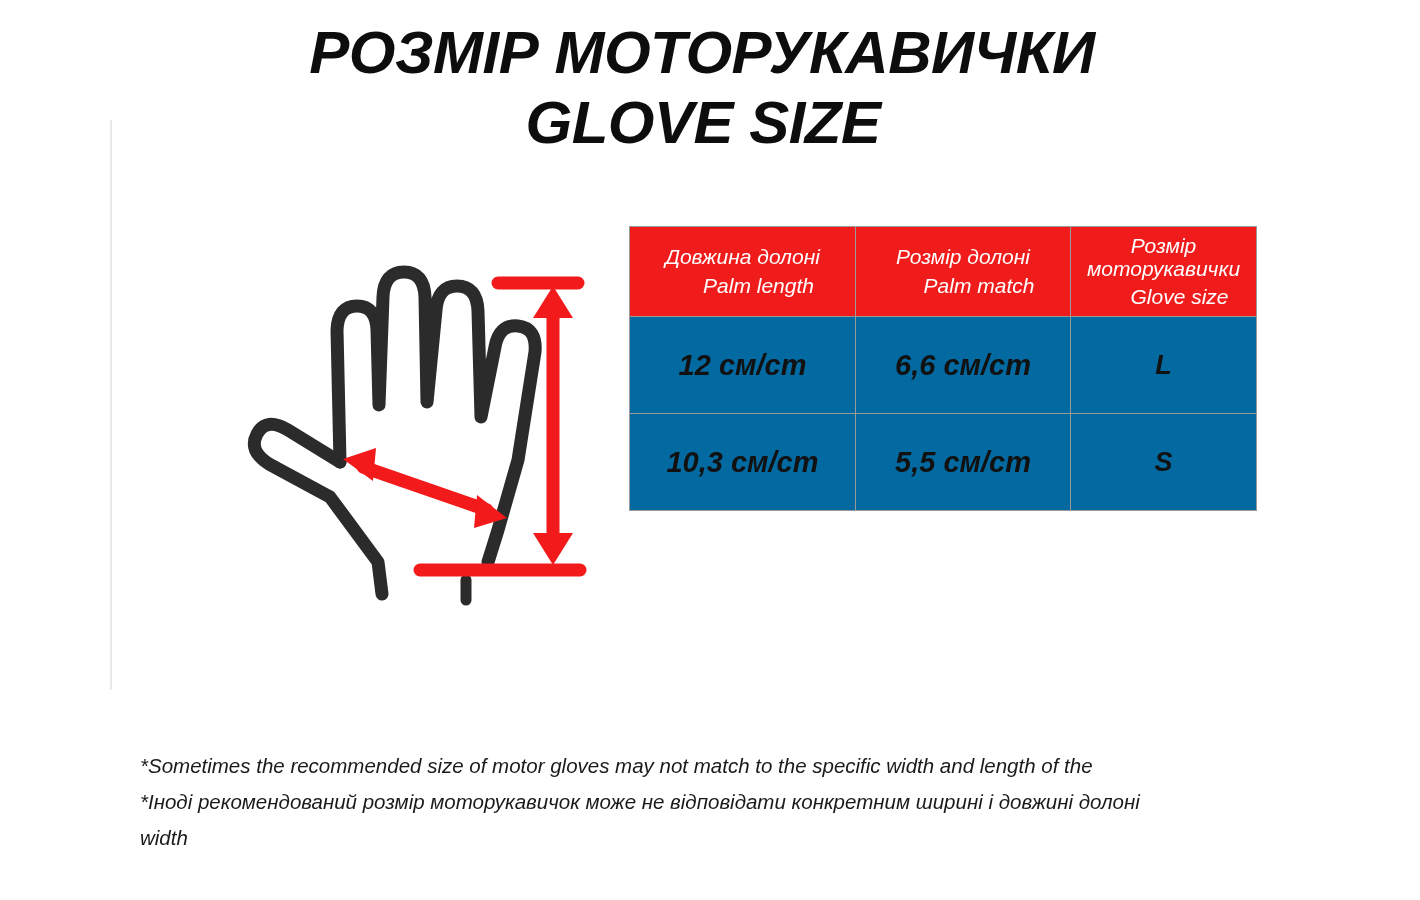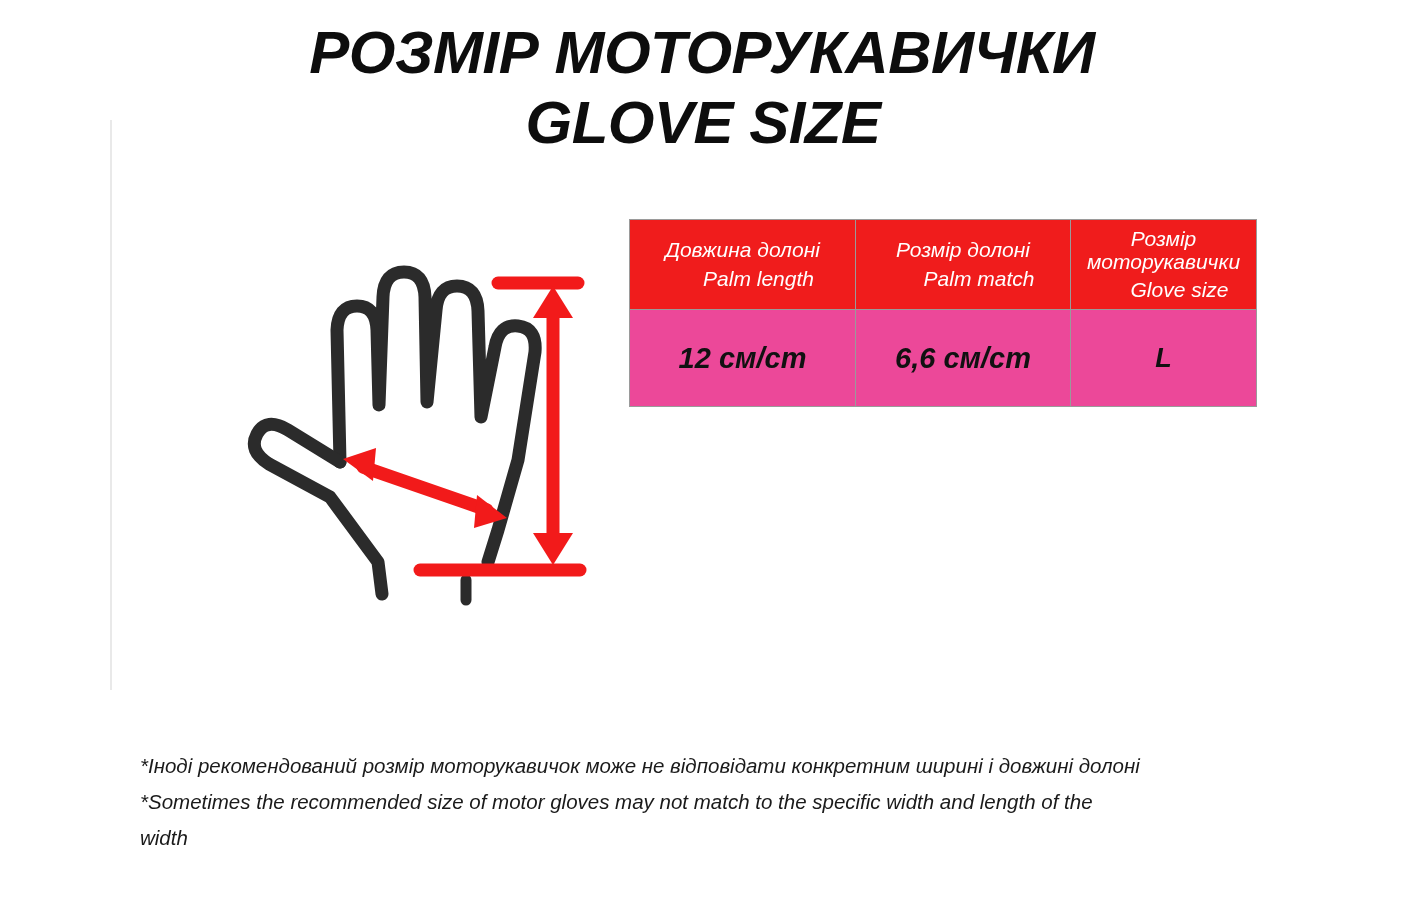--- a/index.html
+++ b/index.html
@@ -47,21 +47,21 @@
     color: #0d0d0d;
     white-space: nowrap;
   }
   .title-line.l1 { margin-left: -16px; }
   .title-line.l2 { margin-left: -14px; }
 
   
   .size-table {
     position: absolute;
     left: 629px;
-    top: 219px;
+    top: 226px;
     width: 627px;
     border-collapse: collapse;
     table-layout: fixed;
   }
   .size-table td, .size-table th {
     border: 1px solid #9a9a9a;
     padding: 0;
     margin: 0;
   }
   .size-table col.c1 { width: 226px; }
@@ -90,21 +90,21 @@
     line-height: 26px;
     margin-top: 4px;
     white-space: nowrap;
     padding-left: 32px;
   }
 
   .data-cell {
     height: 96px;
     text-align: center;
     vertical-align: middle;
-    background: #ec4899;
+    background: #0369a1;
     color: #111111;
     font-weight: bold;
     font-size: 29px;
     white-space: nowrap;
   }
   .data-cell.size-col { font-size: 27px; }
 
   
   .hand-figure {
     position: absolute;
@@ -212,22 +212,27 @@
           <span class="en">Glove size</span>
         </th>
       </tr>
     </thead>
     <tbody>
       <tr>
         <td class="data-cell">12 см/cm</td>
         <td class="data-cell">6,6 см/cm</td>
         <td class="data-cell size-col">L</td>
       </tr>
+      <tr>
+        <td class="data-cell">10,3 см/cm</td>
+        <td class="data-cell">5,5 см/cm</td>
+        <td class="data-cell size-col">S</td>
+      </tr>
     </tbody>
   </table>
 
   <div class="notes">
+    <div class="note-line">*Sometimes the recommended size of motor gloves may not match to the specific width and length of the</div>
     <div class="note-line">*Іноді рекомендований розмір моторукавичок може не відповідати конкретним ширині і довжині долоні</div>
-    <div class="note-line">*Sometimes the recommended size of motor gloves may not match to the specific width and length of the</div>
     <div class="note-line wrapline">width</div>
   </div>
 
 </div>
 
 </body></html>

